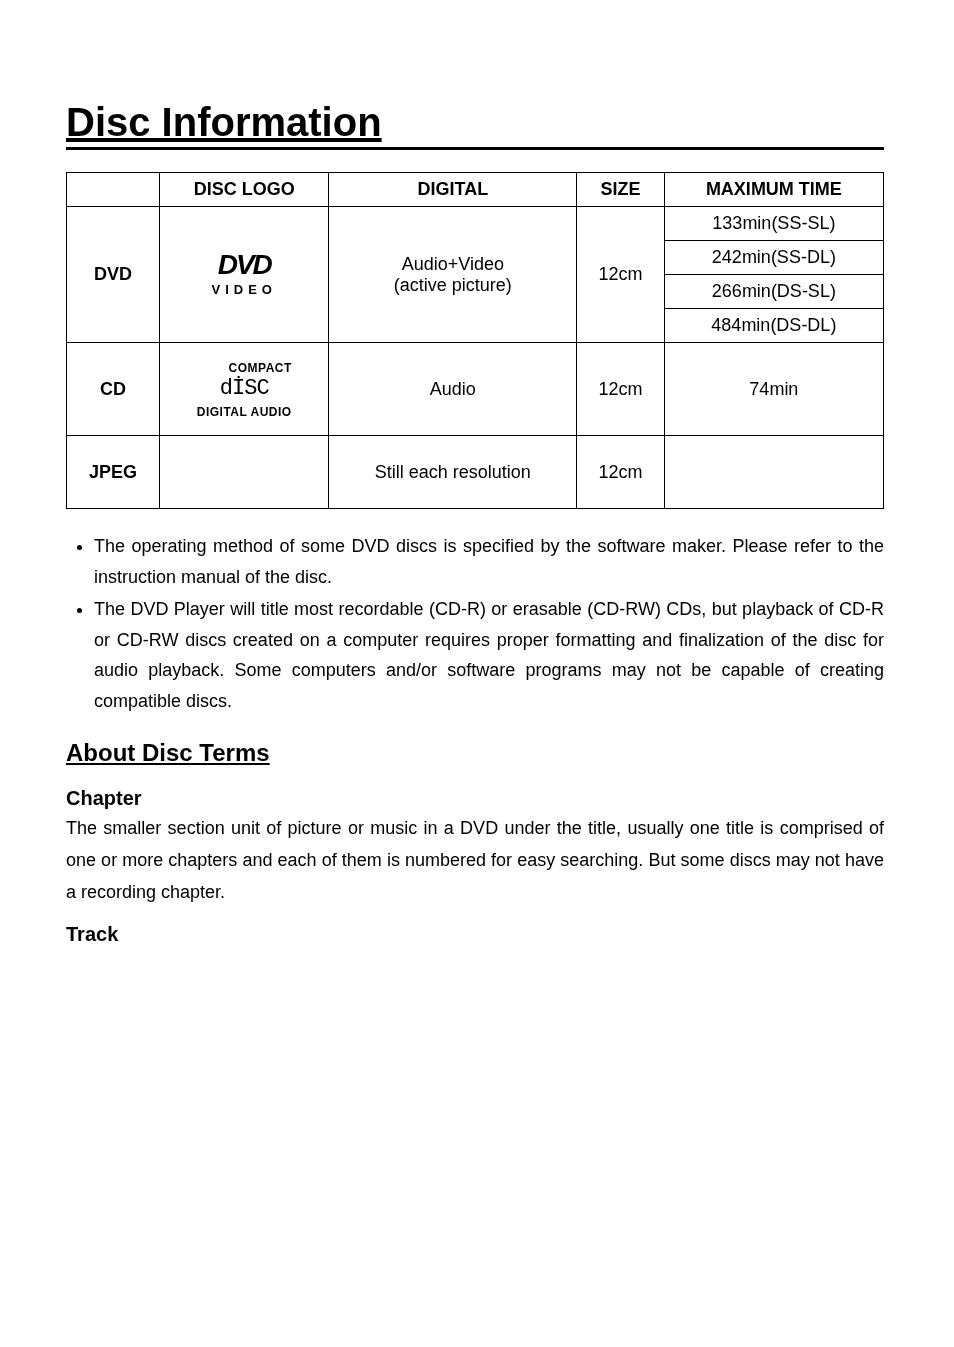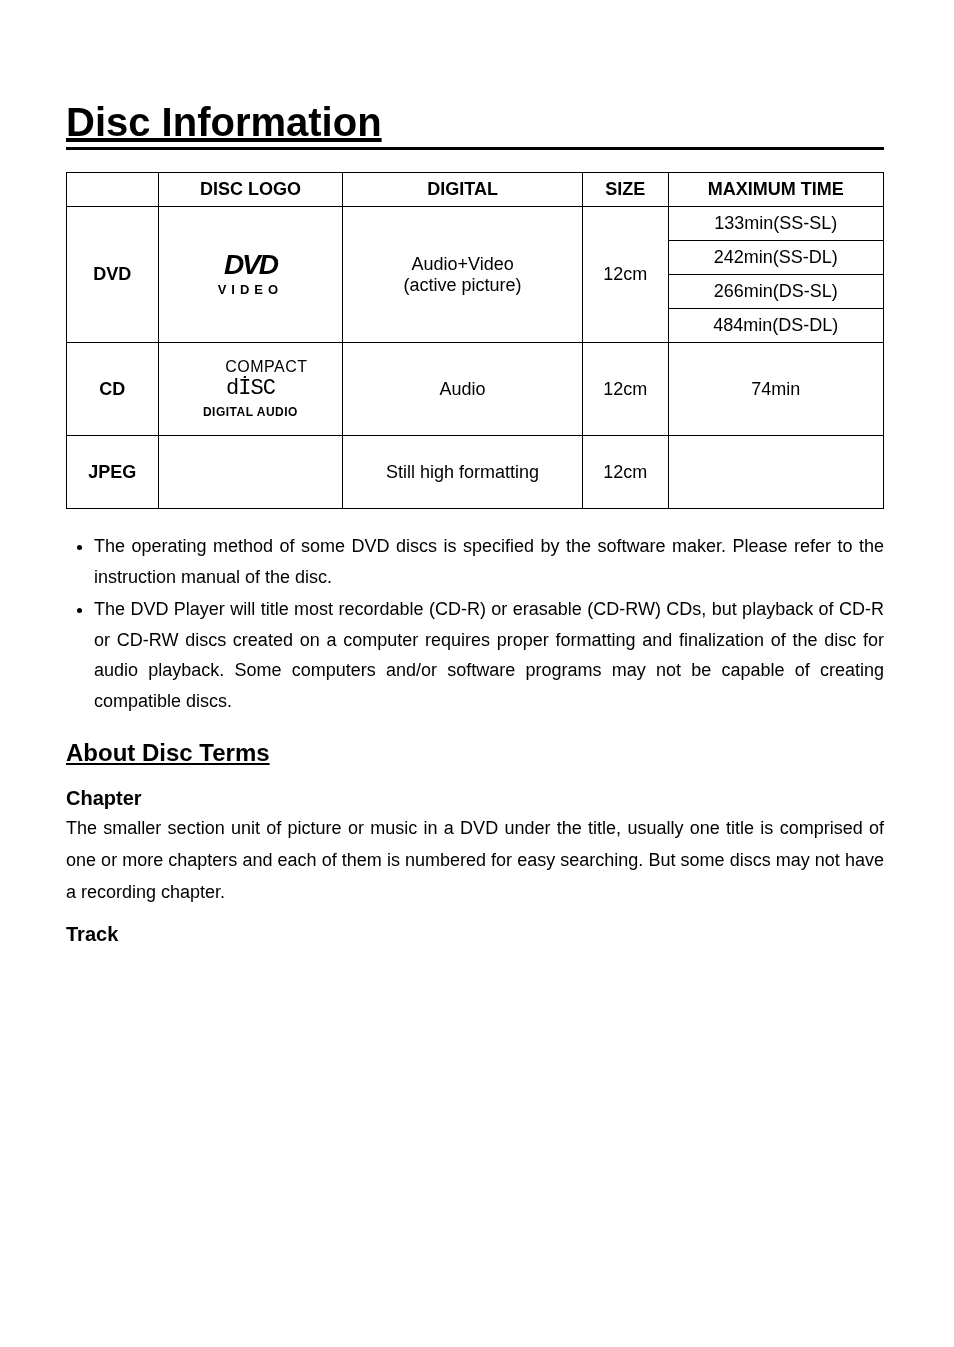--- a/index.html
+++ b/index.html
@@ -83,22 +83,22 @@
     font-size: 13px;
     letter-spacing: 5px;
   }
   .cd-logo {
     display: inline-block;
     text-align: center;
     line-height: 1.1;
     font-family: Arial, sans-serif;
   }
   .cd-logo .compact {
-    font-size: 16px;
-    font-weight: normal;
+    font-size: 12px;
+    font-weight: bold;
     letter-spacing: 0.5px;
     margin-left: 32px;
   }
   .cd-logo .disc-text {
     font-size: 22px;
     font-weight: 300;
     letter-spacing: -1px;
     font-family: "Courier New", monospace;
   }
   .cd-logo .digital {
@@ -188,21 +188,21 @@
           </span>
         </td>
         <td>Audio</td>
         <td>12cm</td>
         <td>74min</td>
       </tr>
 
       <tr>
         <td class="row-label" style="height:60px;">JPEG</td>
         <td></td>
-        <td>Still high formatting</td>
+        <td>Still each resolution</td>
         <td>12cm</td>
         <td></td>
       </tr>
     </tbody>
   </table>
 
   <ul class="bullets">
     <li>The operating method of some DVD discs is specified by the software maker. Please refer to the instruction manual of the disc.</li>
     <li>The DVD Player will title most recordable (CD-R) or erasable (CD-RW) CDs, but playback of CD-R or CD-RW discs created on a computer requires proper formatting and finalization of the disc for audio playback. Some computers and/or software programs may not be capable of creating compatible discs.</li>
   </ul>

